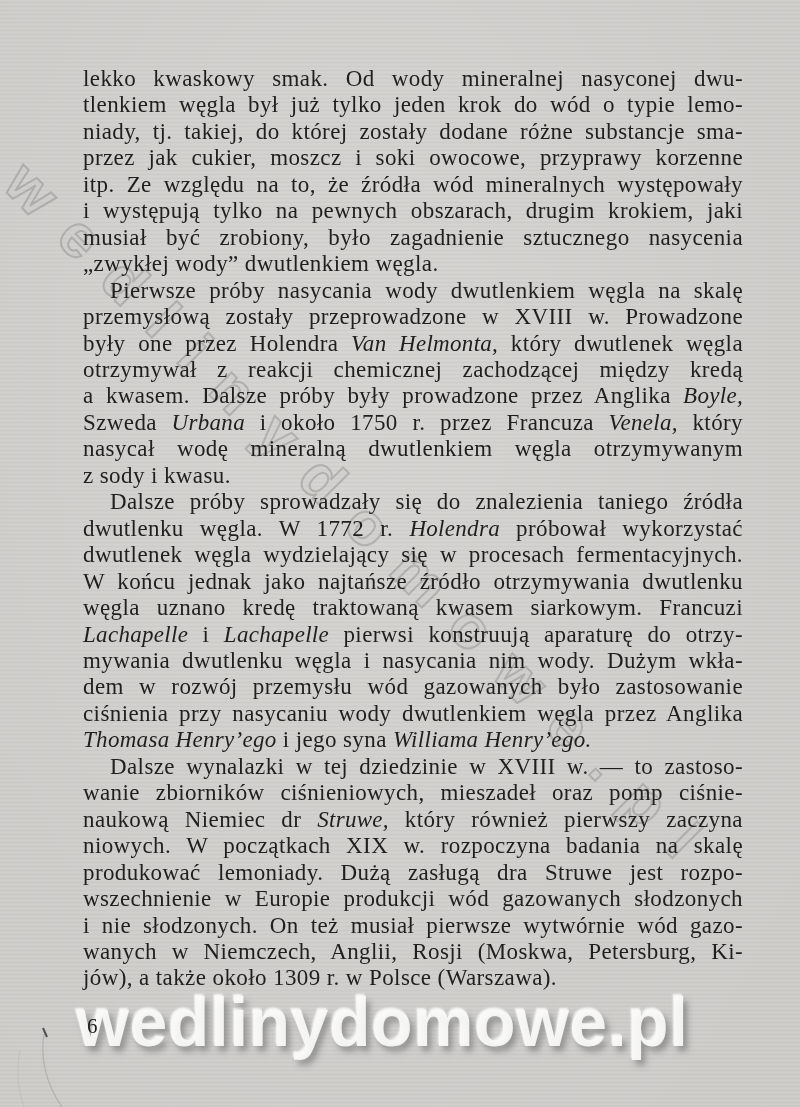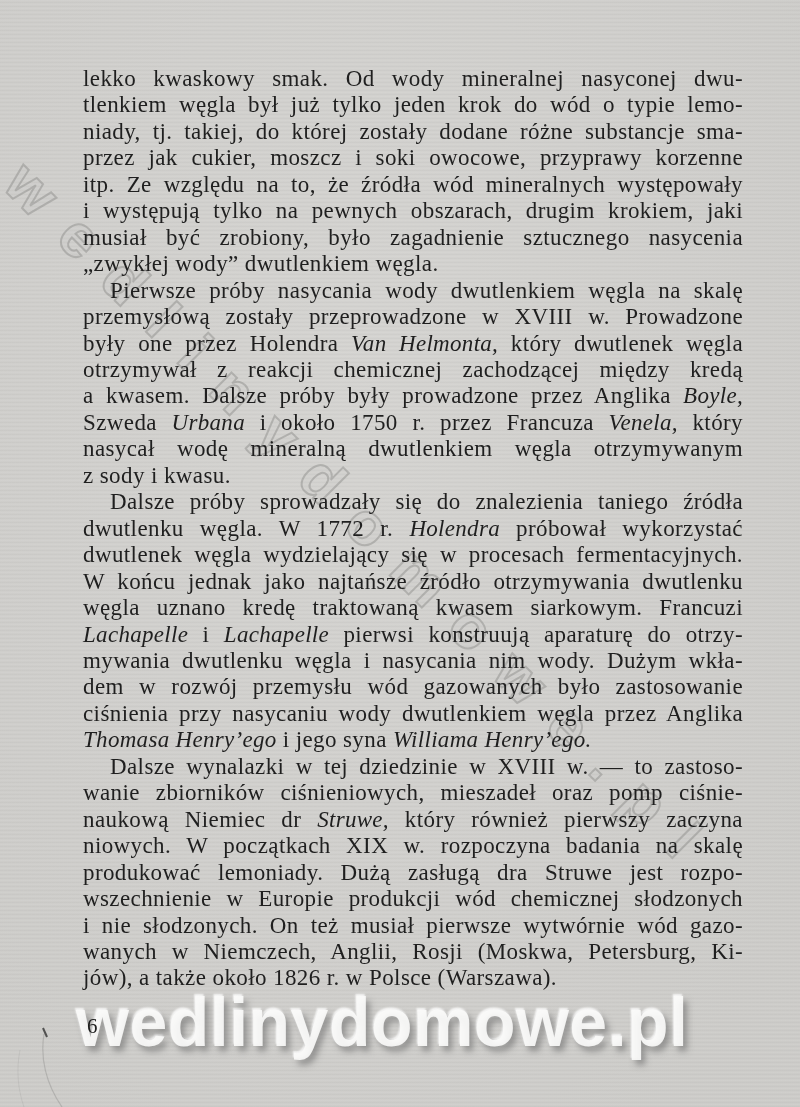--- a/index.html
+++ b/index.html
@@ -132,21 +132,21 @@
         <div class="line"><span>dem w rozwój przemysłu wód gazowanych było zastosowanie</span></div>
         <div class="line"><span>ciśnienia przy nasycaniu wody dwutlenkiem węgla przez Anglika</span></div>
         <div class="line last"><em>Thomasa Henry’ego</em><span> i jego syna </span><em>Williama Henry’ego.</em></div>
       </div>
       <div class="para">
         <div class="line indent"><span>Dalsze wynalazki w tej dziedzinie w XVIII w. — to zastoso-</span></div>
         <div class="line"><span>wanie zbiorników ciśnieniowych, mieszadeł oraz pomp ciśnie-</span></div>
         <div class="line"><span>naukową Niemiec dr </span><em>Struwe,</em><span> który również pierwszy zaczyna</span></div>
         <div class="line"><span>niowych. W początkach XIX w. rozpoczyna badania na skalę</span></div>
         <div class="line"><span>produkować lemoniady. Dużą zasługą dra Struwe jest rozpo-</span></div>
-        <div class="line"><span>wszechnienie w Europie produkcji wód chemicznej słodzonych</span></div>
+        <div class="line"><span>wszechnienie w Europie produkcji wód gazowanych słodzonych</span></div>
         <div class="line"><span>i nie słodzonych. On też musiał pierwsze wytwórnie wód gazo-</span></div>
         <div class="line"><span>wanych w Niemczech, Anglii, Rosji (Moskwa, Petersburg, Ki-</span></div>
-        <div class="line last"><span>jów), a także około 1826 r. w Polsce (Warszawa).</span></div>
+        <div class="line last"><span>jów), a także około 1309 r. w Polsce (Warszawa).</span></div>
       </div>
     </div>
 
   <div class="page-number">6</div>
 </div>
 
 </body></html>

